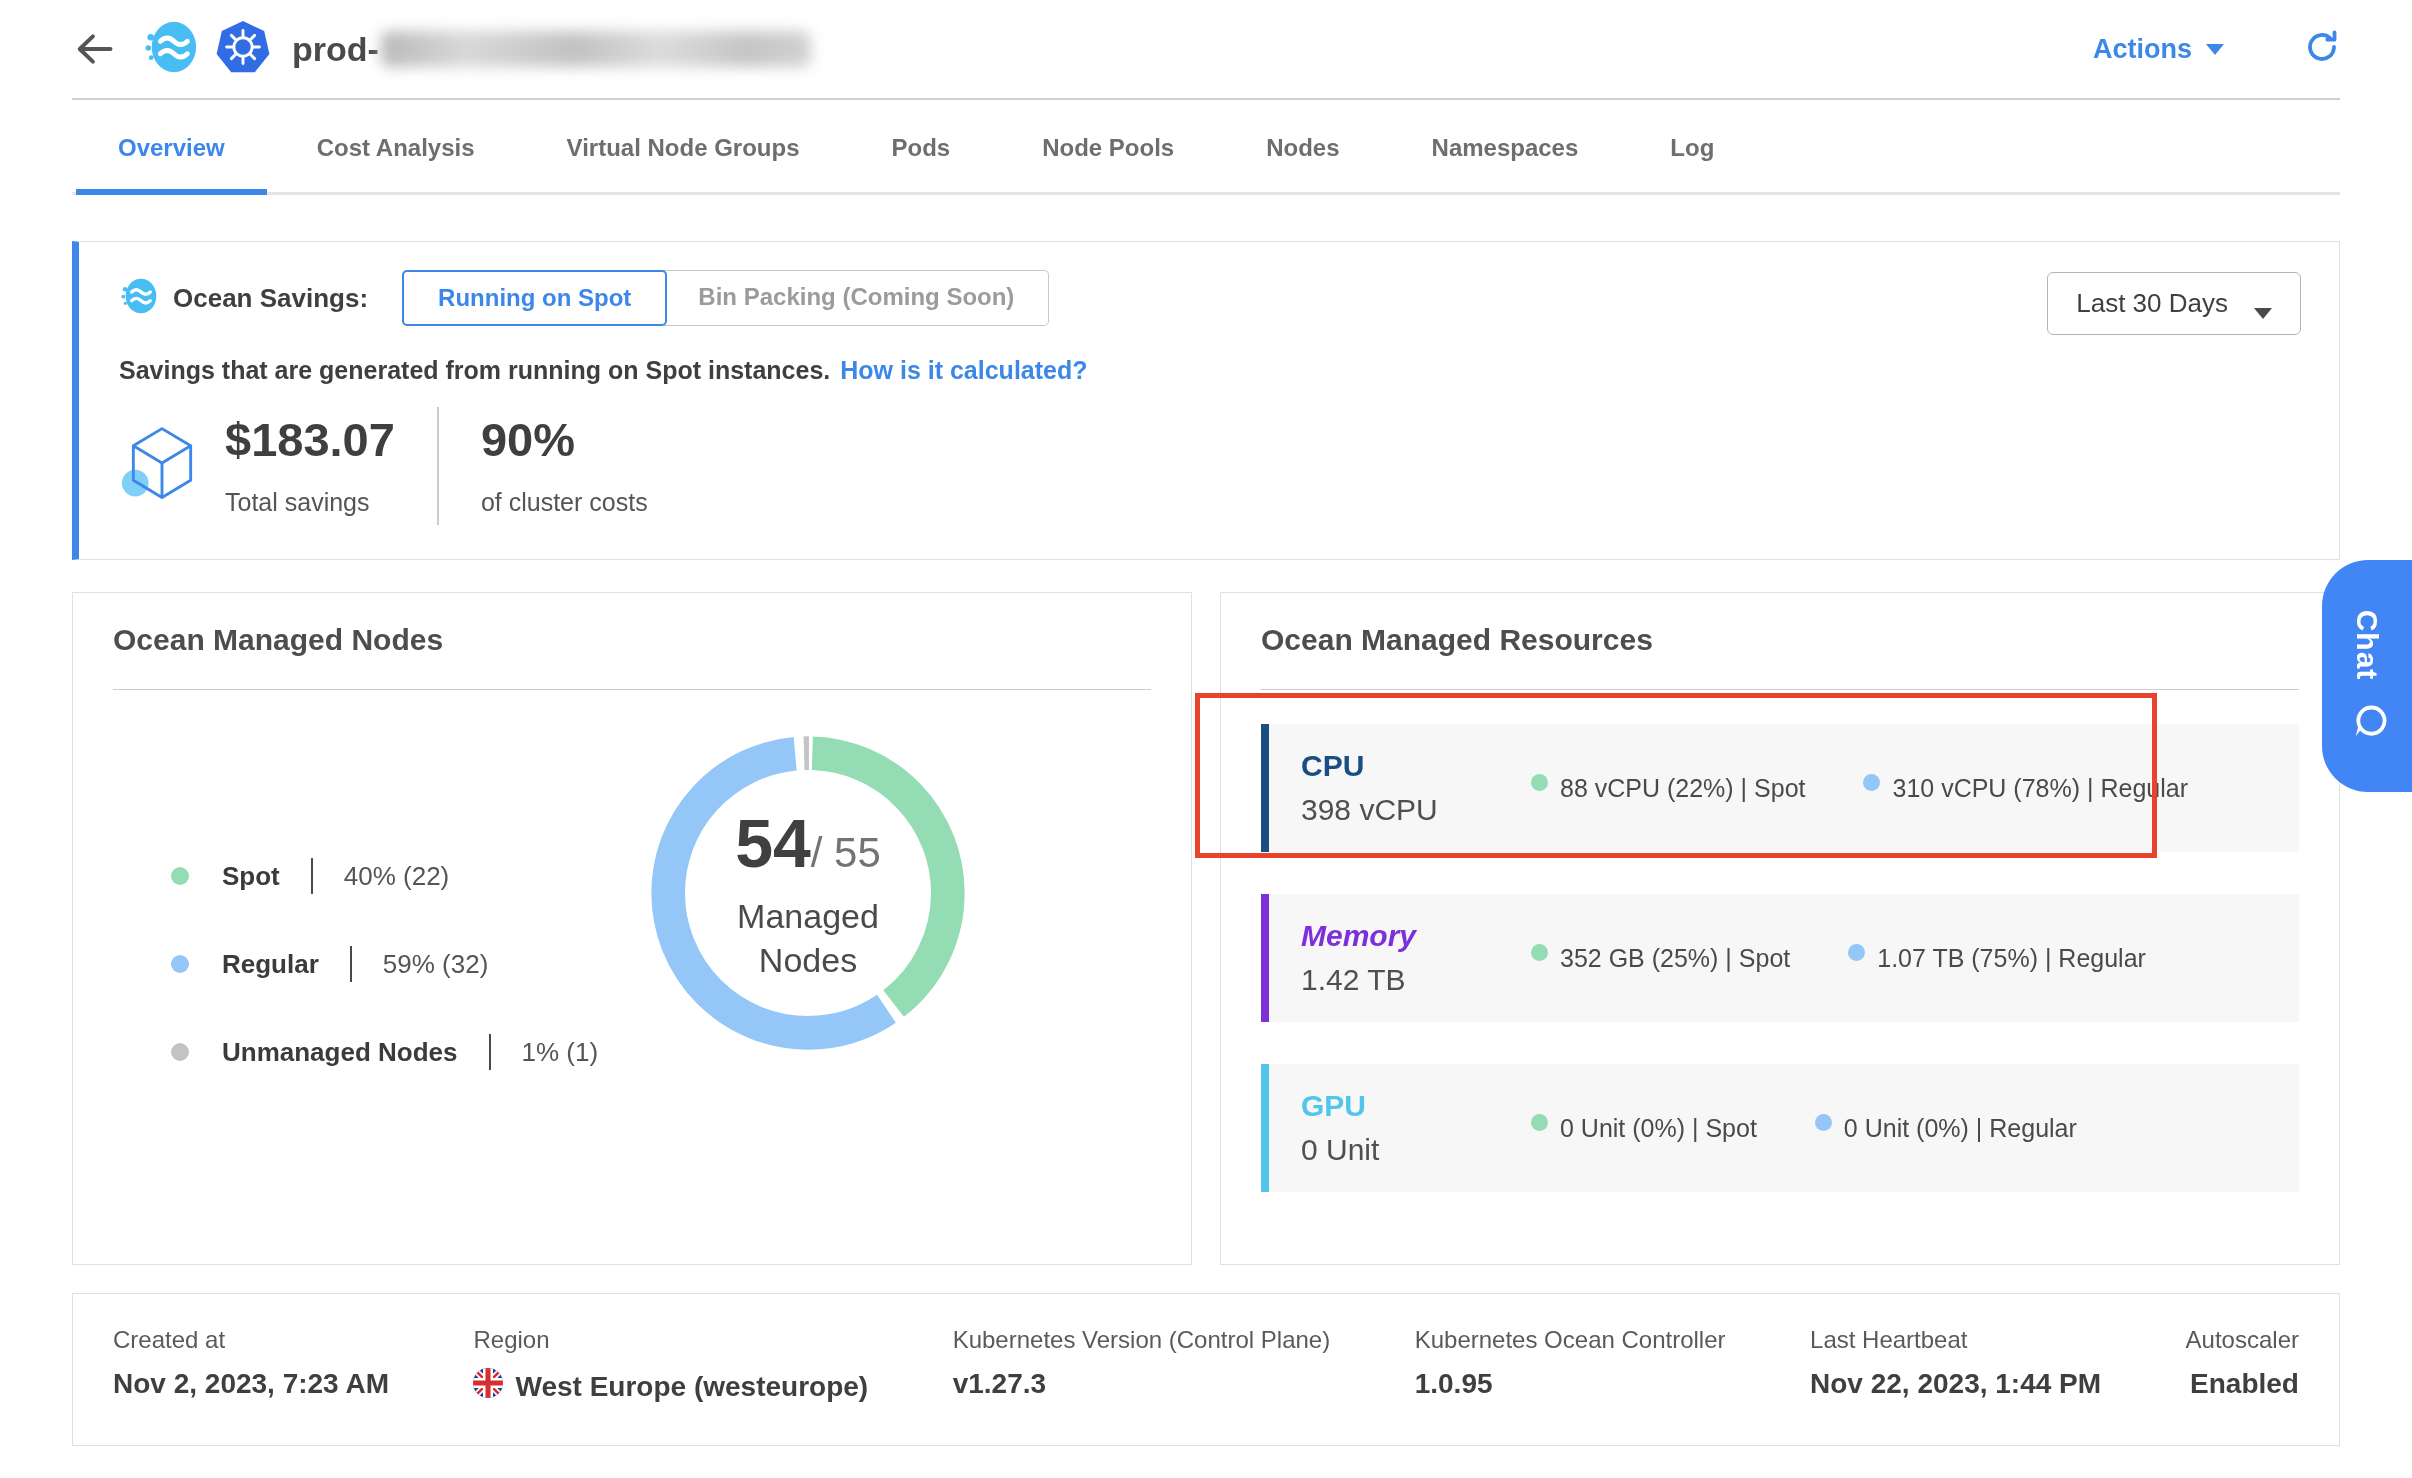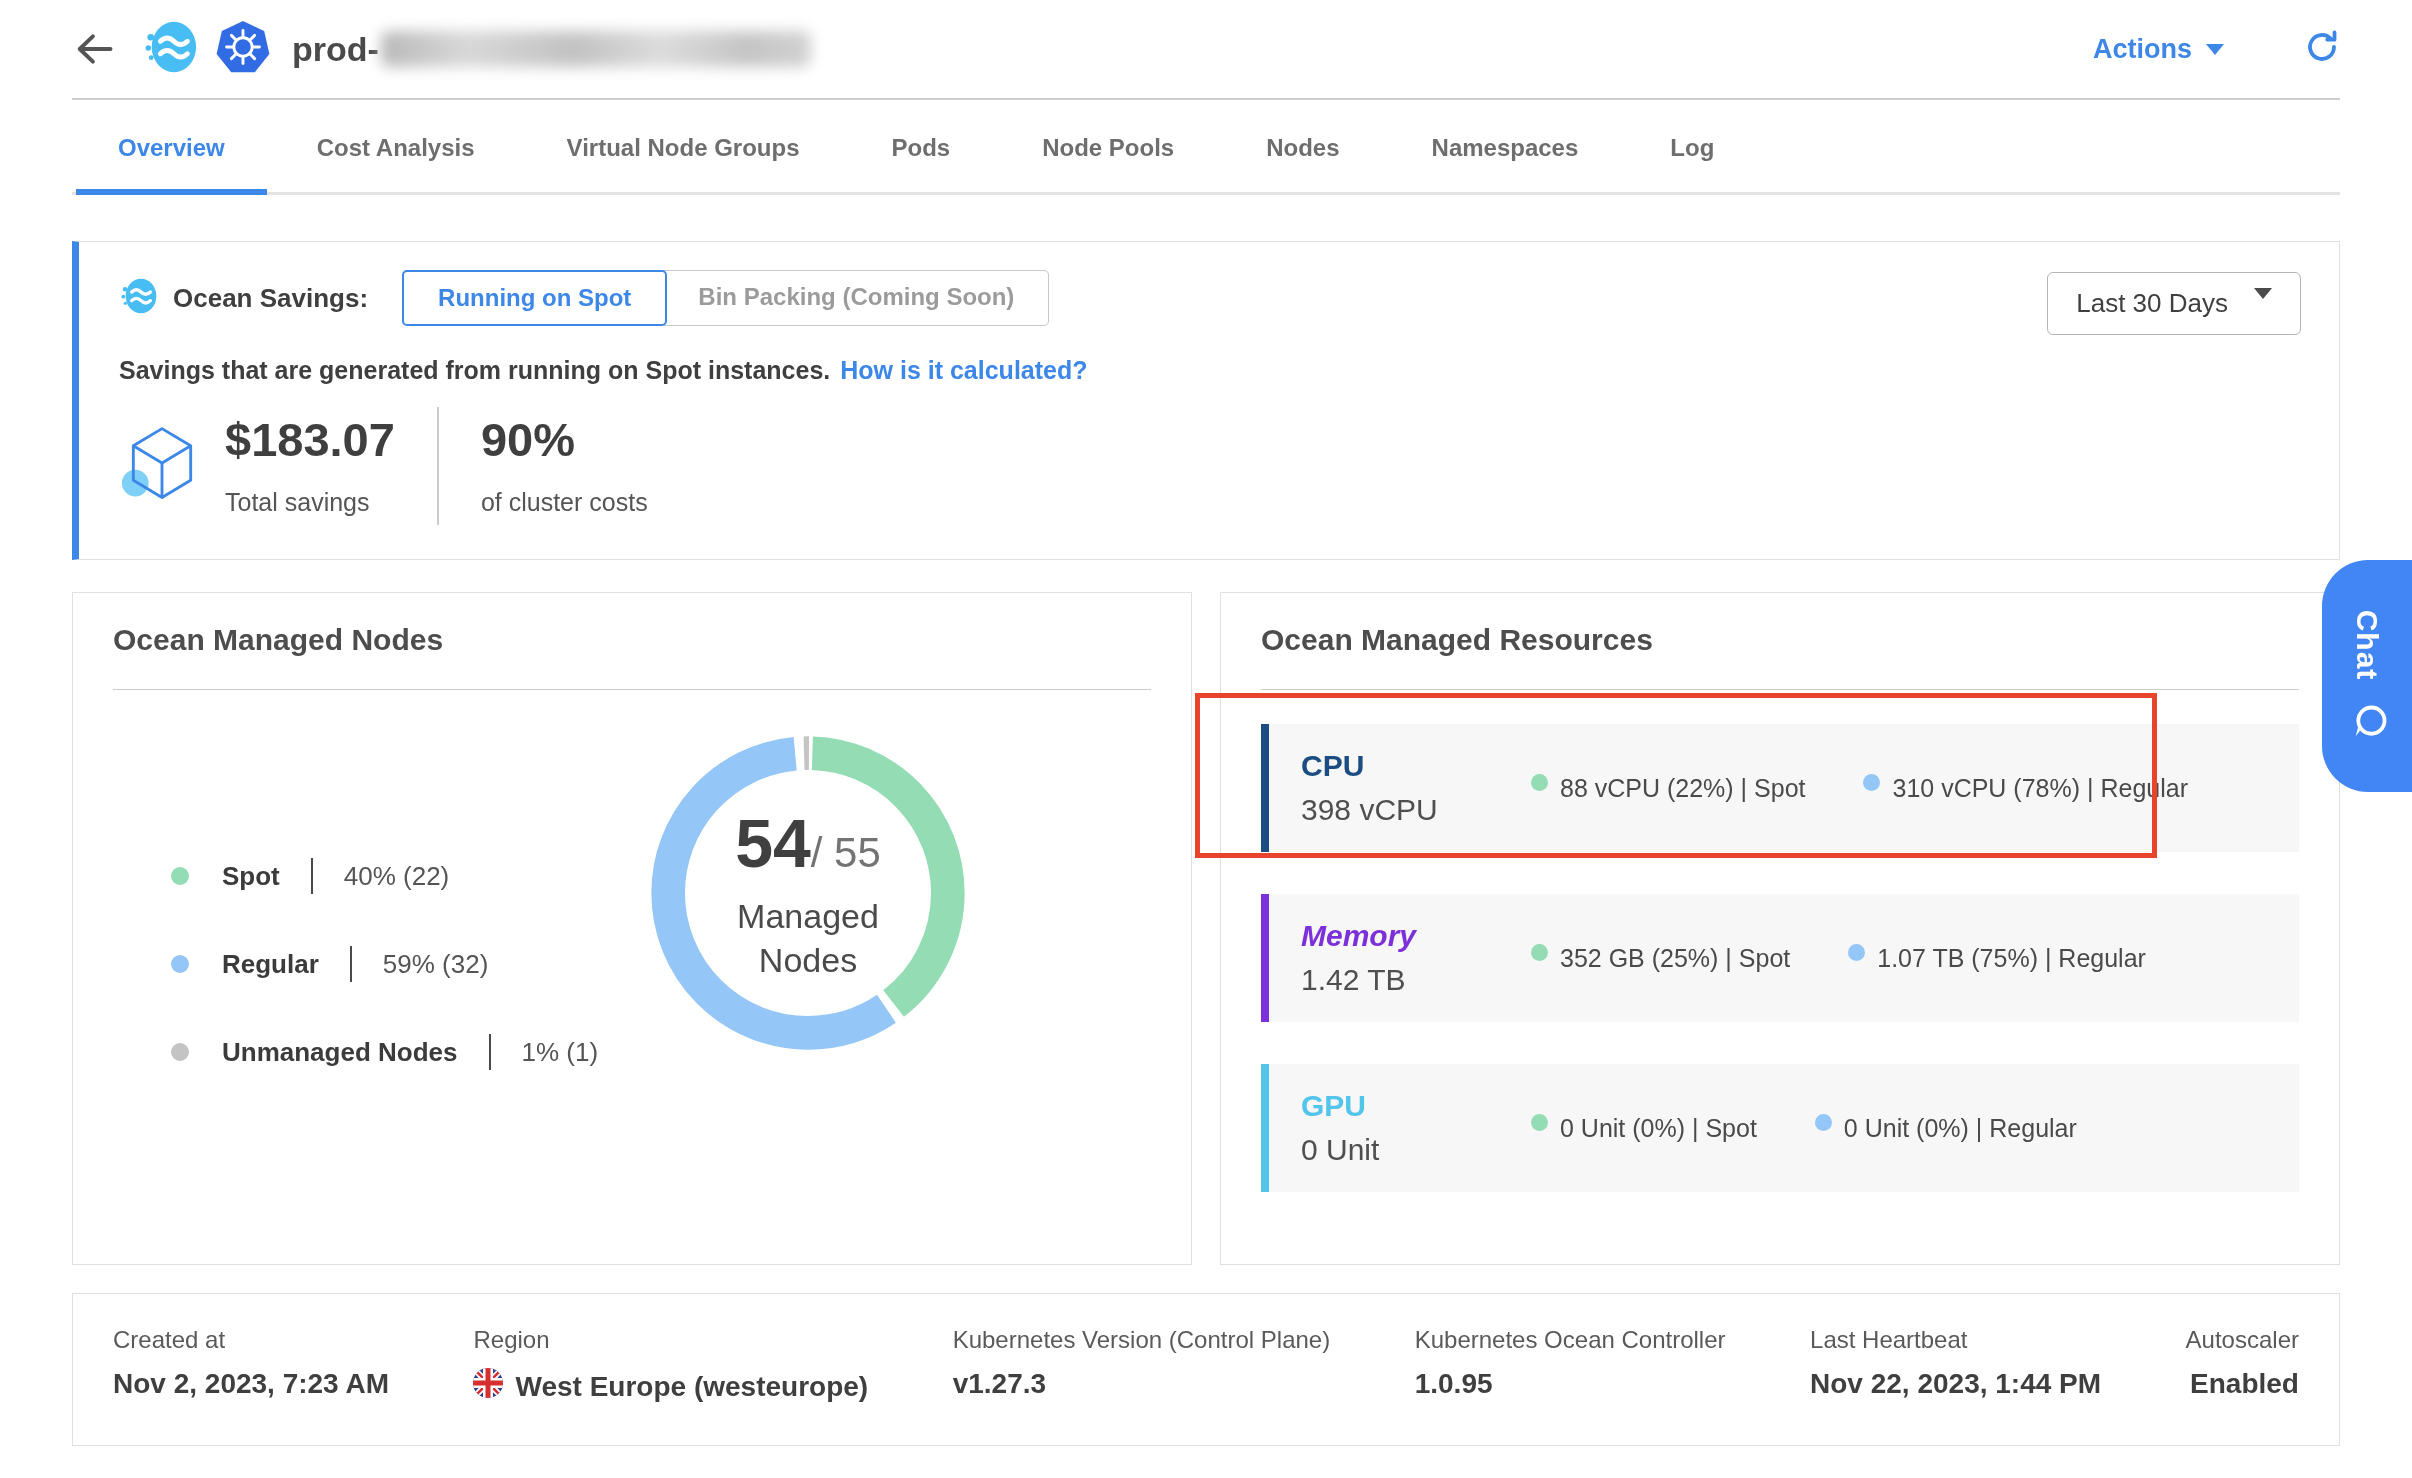--- a/index.html
+++ b/index.html
@@ -30,21 +30,21 @@
 
   
   .savings-card { margin-top:46px; border:1px solid #e0e0e0; border-left:7px solid #3d87e8; padding:28px 40px 34px; position:relative; }
   .savings-row1 { display:flex; align-items:center; }
   .savings-label { font-size:26px; font-weight:bold; color:#3f3f3f; margin-left:14px; margin-right:34px; }
   .toggle-group { display:flex; }
   .toggle-btn { font-size:24px; font-weight:bold; padding:12px 34px; background:#fff; cursor:pointer; }
   .toggle-btn.active { color:#3d87e8; border:2px solid #3d87e8; border-radius:5px; z-index:2; }
   .toggle-btn.disabled { color:#9b9b9b; border:1px solid #c8c8c8; border-left:none; border-radius:0 5px 5px 0; margin-left:-3px; }
   .period-select { position:absolute; right:38px; top:30px; border:1px solid #b5b5b5; border-radius:6px; padding:15px 28px;
-    font-size:26px; color:#3f3f3f; display:flex; align-items:flex-start; gap:26px; cursor:pointer; background:#fff; }
+    font-size:26px; color:#3f3f3f; display:flex; align-items:flex-end; gap:26px; cursor:pointer; background:#fff; }
   .period-select .caret-down { border-top-color:#4a4a4a; }
   .savings-desc { margin-top:30px; font-size:25px; font-weight:bold; color:#3f3f3f; }
   .savings-desc a { color:#3d87e8; text-decoration:none; margin-left:10px; cursor:pointer; }
   .savings-stats { margin-top:22px; display:flex; align-items:center; }
   .big-num { font-size:47px; font-weight:bold; color:#3f3f3f; line-height:1.05; }
   .stat-sub { font-size:25px; color:#555; margin-top:24px; }
   .stat-block { margin-left:20px; }
   .v-divider { width:2px; height:118px; background:#ccc; margin:0 42px; }
 
   

